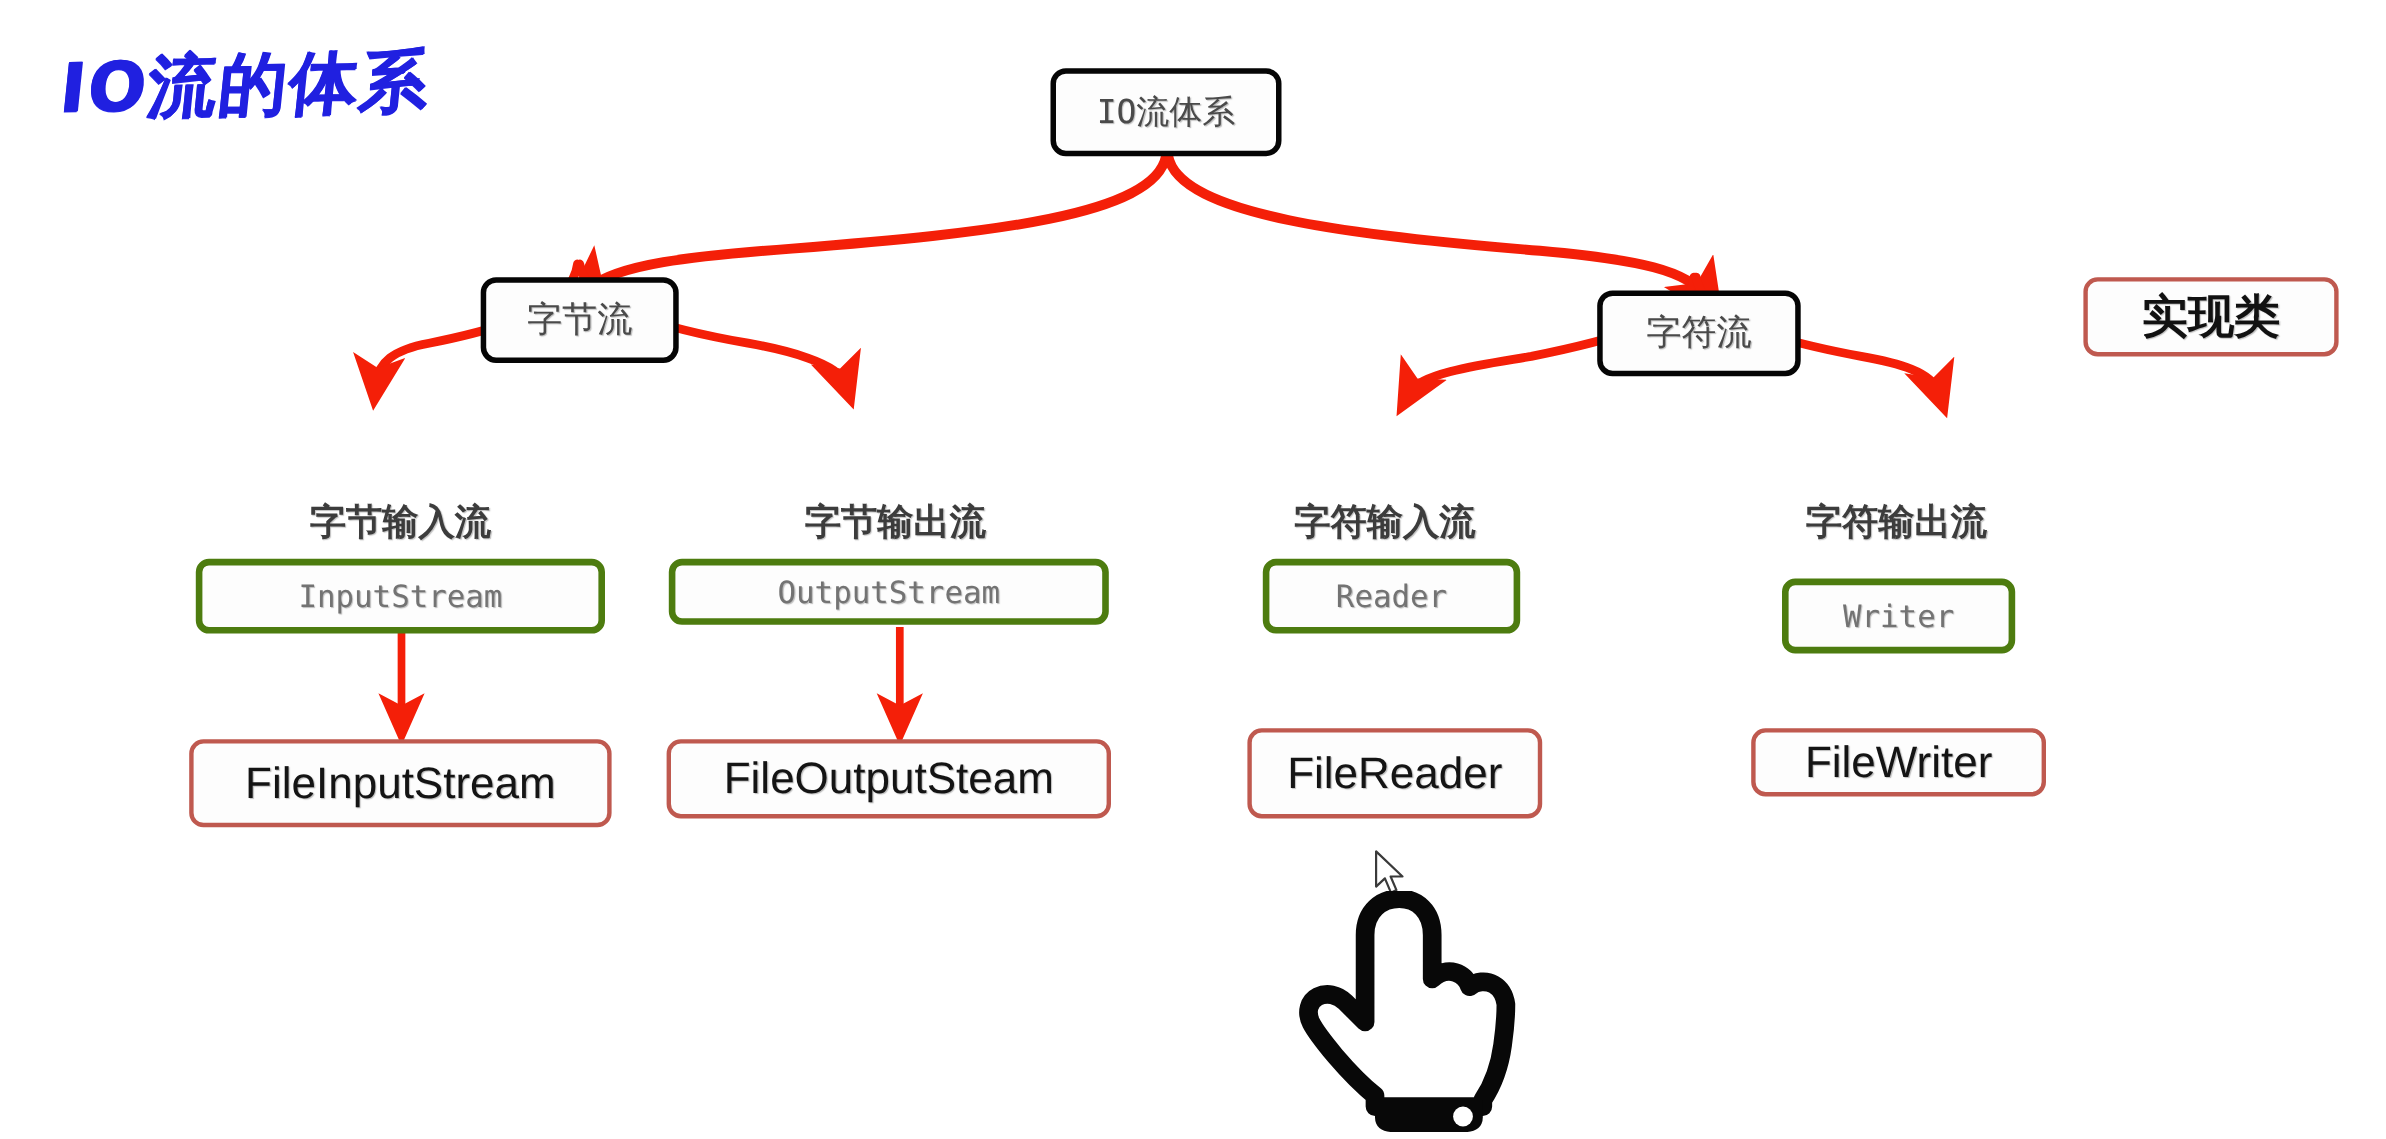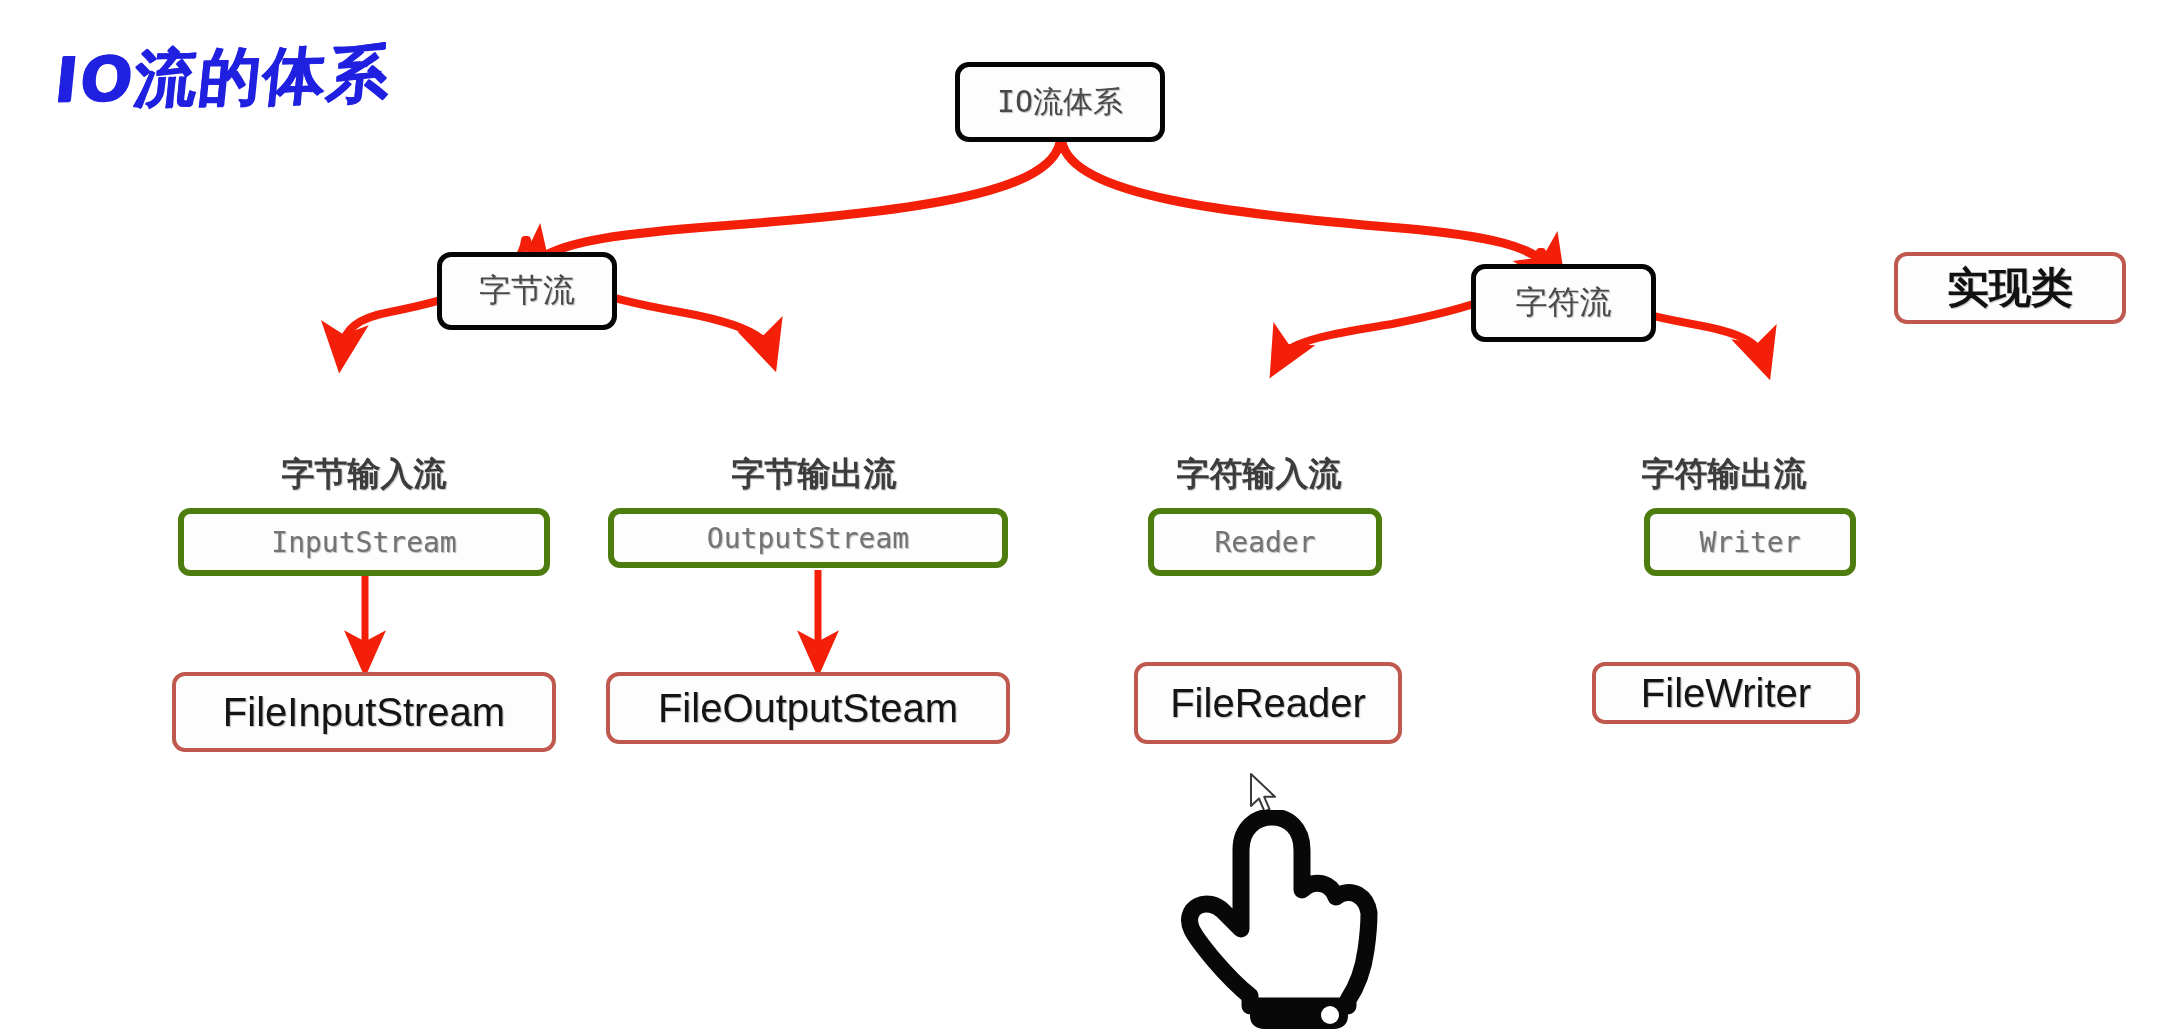--- a/index.html
+++ b/index.html
@@ -150,21 +150,21 @@
 
     <path d="M818,570 L818,654" fill="none" stroke="#f41f08" stroke-width="7" stroke-linecap="butt" marker-end="url(#ah2)"></path>
   </svg>
 
   <div class="page-title">IO流的体系</div>
 
   <div class="node root-style" style="left:955px; top:62px; width:210px; height:80px;">IO流体系</div>
 
   <div class="node root-style" style="left:437px; top:252px; width:180px; height:78px; font-size:32px;">字节流</div>
 
-  <div class="node root-style" style="left:1452px; top:264px; width:185px; height:78px; font-size:32px;margin-left:19px;">字符流</div>
+  <div class="node root-style" style="left:1452px; top:264px; width:185px; height:78px; font-size:32px;">字符流</div>
 
   <div class="caption" style="left:184px; top:452px; width:360px;">字节输入流</div>
 
   <div class="node abstract-style" style="left:178px; top:508px; width:372px; height:68px;">InputStream</div>
 
   <div class="node impl-style" style="left:172px; top:672px; width:384px; height:80px;">FileInputStream</div>
 
   <div class="caption" style="left:628px; top:452px; width:372px;">字节输出流</div>
 
   <div class="node abstract-style" style="left:608px; top:508px; width:400px; height:60px;">OutputStream</div>
@@ -172,21 +172,21 @@
   <div class="node impl-style" style="left:606px; top:672px; width:404px; height:72px;">FileOutputSteam</div>
 
   <div class="caption" style="left:1092px; top:452px; width:334px;">字符输入流</div>
 
   <div class="node abstract-style" style="left:1148px; top:508px; width:234px; height:68px;">Reader</div>
 
   <div class="node impl-style" style="left:1134px; top:662px; width:268px; height:82px;">FileReader</div>
 
   <div class="caption" style="left:1556px; top:452px; width:336px;">字符输出流</div>
 
-  <div class="node abstract-style" style="left:1620px; top:508px; width:212px; height:68px;margin-left:24px;">Writer</div>
+  <div class="node abstract-style" style="left:1620px; top:526px; width:212px; height:68px;">Writer</div>
 
   <div class="node impl-style" style="left:1592px; top:662px; width:268px; height:62px;">FileWriter</div>
 
 
   <div class="legend-box impl-style" style="left:1894px; top:252px; width:232px; height:72px;text-align:right;">实现类</div>
 
   <svg class="cursor-layer" style="left:1248px; top:772px;" width="34" height="48" viewBox="0 0 34 48" xmlns="http://www.w3.org/2000/svg">
     <path d="M3,2 L3,34 L11,26.5 L16.5,39.5 L21.5,37.2 L16.2,24.8 L27,24.8 Z" fill="#ffffff" stroke="#3a3a3a" stroke-width="2" stroke-linejoin="round"></path>
   </svg>
 

